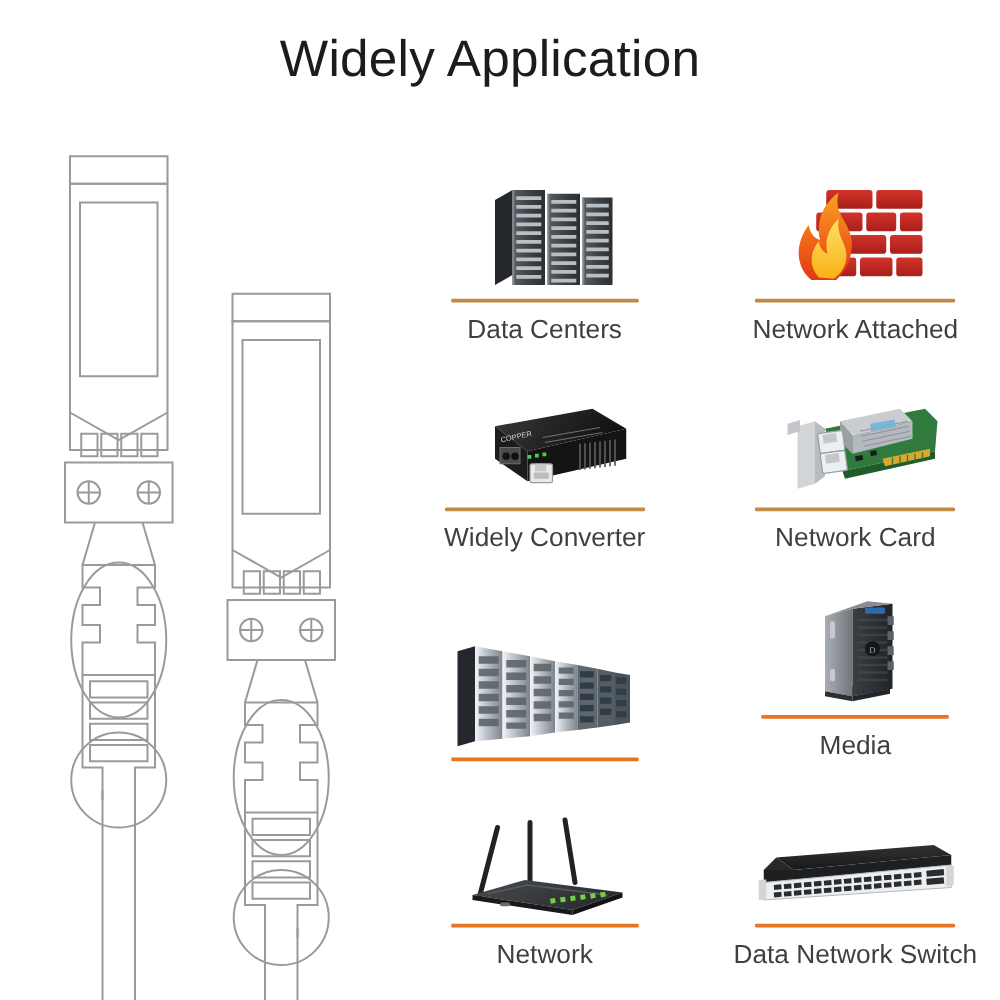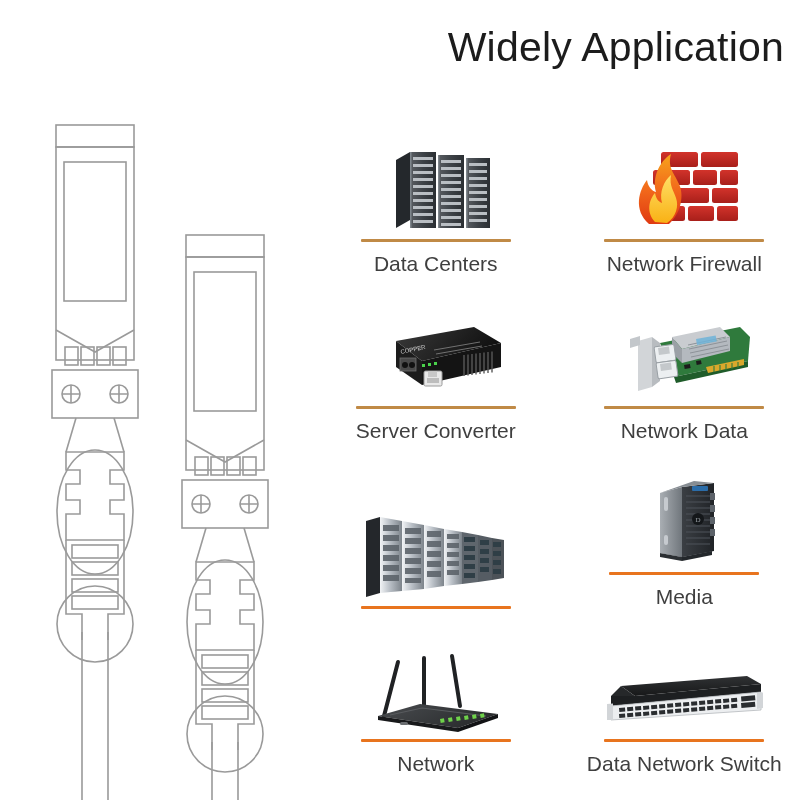--- a/index.html
+++ b/index.html
@@ -21,21 +21,21 @@
     height: 800px;
     background: #ffffff;
   }
 
   
   #page-title {
     position: absolute;
     top: 24px;
     left: 0;
     width: 784px;
-    text-align: right;
+    text-align: center;
     font-size: 41px;
     font-weight: 400;
     letter-spacing: 0.2px;
     color: #1c1c1c;
     white-space: nowrap;
   }
 
   
   #cable-illustration {
     position: absolute;
@@ -265,21 +265,21 @@
             <rect x="28" y="60" width="32" height="15" rx="2.5"></rect>
             <rect x="63" y="60" width="26" height="15" rx="2.5"></rect>
             <rect x="92" y="60" width="21" height="15" rx="2.5"></rect>
           </g>
 
           <path d="M24 78 C8 64 14 44 22 34 C23 41 27 45 31 46 C27 32 34 16 46 8 C42 22 50 28 54 38 C59 48 57 66 44 78 Z" fill="url(#flameOut)"></path>
           <path d="M30 76 C21 66 24 54 30 47 C31 53 34 56 37 57 C34 46 39 35 46 29 C44 40 49 45 51 52 C54 60 51 71 42 77 Z" fill="url(#flameIn)"></path>
         </svg>
       </div>
       <div class="app-divider dw-160" style="background: rgb(192, 138, 70);"></div>
-      <div class="app-label">Network Firewall</div>
+      <div class="app-label">Network Attached</div>
     </div>
 
     <div class="app-cell">
       <div class="app-icon">
         <svg width="136" height="82" viewBox="0 0 136 82">
           <defs>
             <linearGradient id="mcTop" x1="0" y1="0" x2="1" y2="0.3">
               <stop offset="0" stop-color="#3a3a3a"></stop>
               <stop offset="1" stop-color="#111111"></stop>
             </linearGradient>
@@ -317,21 +317,21 @@
             <rect x="60" y="46" width="3" height="3"></rect>
             <rect x="66" y="45" width="3" height="3"></rect>
           </g>
 
           <rect x="56" y="54" width="18" height="15" rx="1.5" fill="#e9e9e9" stroke="#9a9a9a" stroke-width="1"></rect>
           <rect x="60" y="54" width="9" height="6" fill="#c8c8c8"></rect>
           <rect x="59" y="61" width="12" height="5" fill="#bdbdbd"></rect>
         </svg>
       </div>
       <div class="app-divider dw-160" style="background: rgb(192, 138, 70);"></div>
-      <div class="app-label">Server Converter</div>
+      <div class="app-label">Widely Converter</div>
     </div>
 
     <div class="app-cell">
       <div class="app-icon">
         <svg width="140" height="84" viewBox="0 0 140 84">
 
           <polygon points="46,28 126,12 136,22 134,46 60,62" fill="#2f7a3c"></polygon>
           <polygon points="60,62 134,46 134,52 62,68" fill="#1f5c2a"></polygon>
 
           <g fill="#d9a82c">
@@ -363,21 +363,21 @@
           <rect x="40" y="32" width="20" height="16" rx="1.5" fill="#eceff1" stroke="#9aa0a5" stroke-width="1" transform="rotate(-8 40 32)"></rect>
           <rect x="44" y="33" width="11" height="7" fill="#c4c8cb" transform="rotate(-8 44 33)"></rect>
           <rect x="42" y="48" width="20" height="16" rx="1.5" fill="#eceff1" stroke="#9aa0a5" stroke-width="1" transform="rotate(-8 42 48)"></rect>
           <rect x="46" y="49" width="11" height="7" fill="#c4c8cb" transform="rotate(-8 46 49)"></rect>
 
           <rect x="70" y="50" width="6" height="4" fill="#1b1b1b" transform="rotate(-10 70 50)"></rect>
           <rect x="82" y="46" width="5" height="4" fill="#1b1b1b" transform="rotate(-10 82 46)"></rect>
         </svg>
       </div>
       <div class="app-divider dw-160" style="background: rgb(192, 138, 70);"></div>
-      <div class="app-label">Network Data</div>
+      <div class="app-label">Network Card</div>
     </div>
 
     <div class="app-cell">
       <div class="app-icon">
         <svg width="164" height="86" viewBox="0 0 164 86">
           <defs>
             <linearGradient id="nasFace" x1="0" y1="0" x2="1" y2="0">
               <stop offset="0" stop-color="#f2f4f6"></stop>
               <stop offset="0.45" stop-color="#b9bfc6"></stop>
               <stop offset="1" stop-color="#7d848b"></stop>

